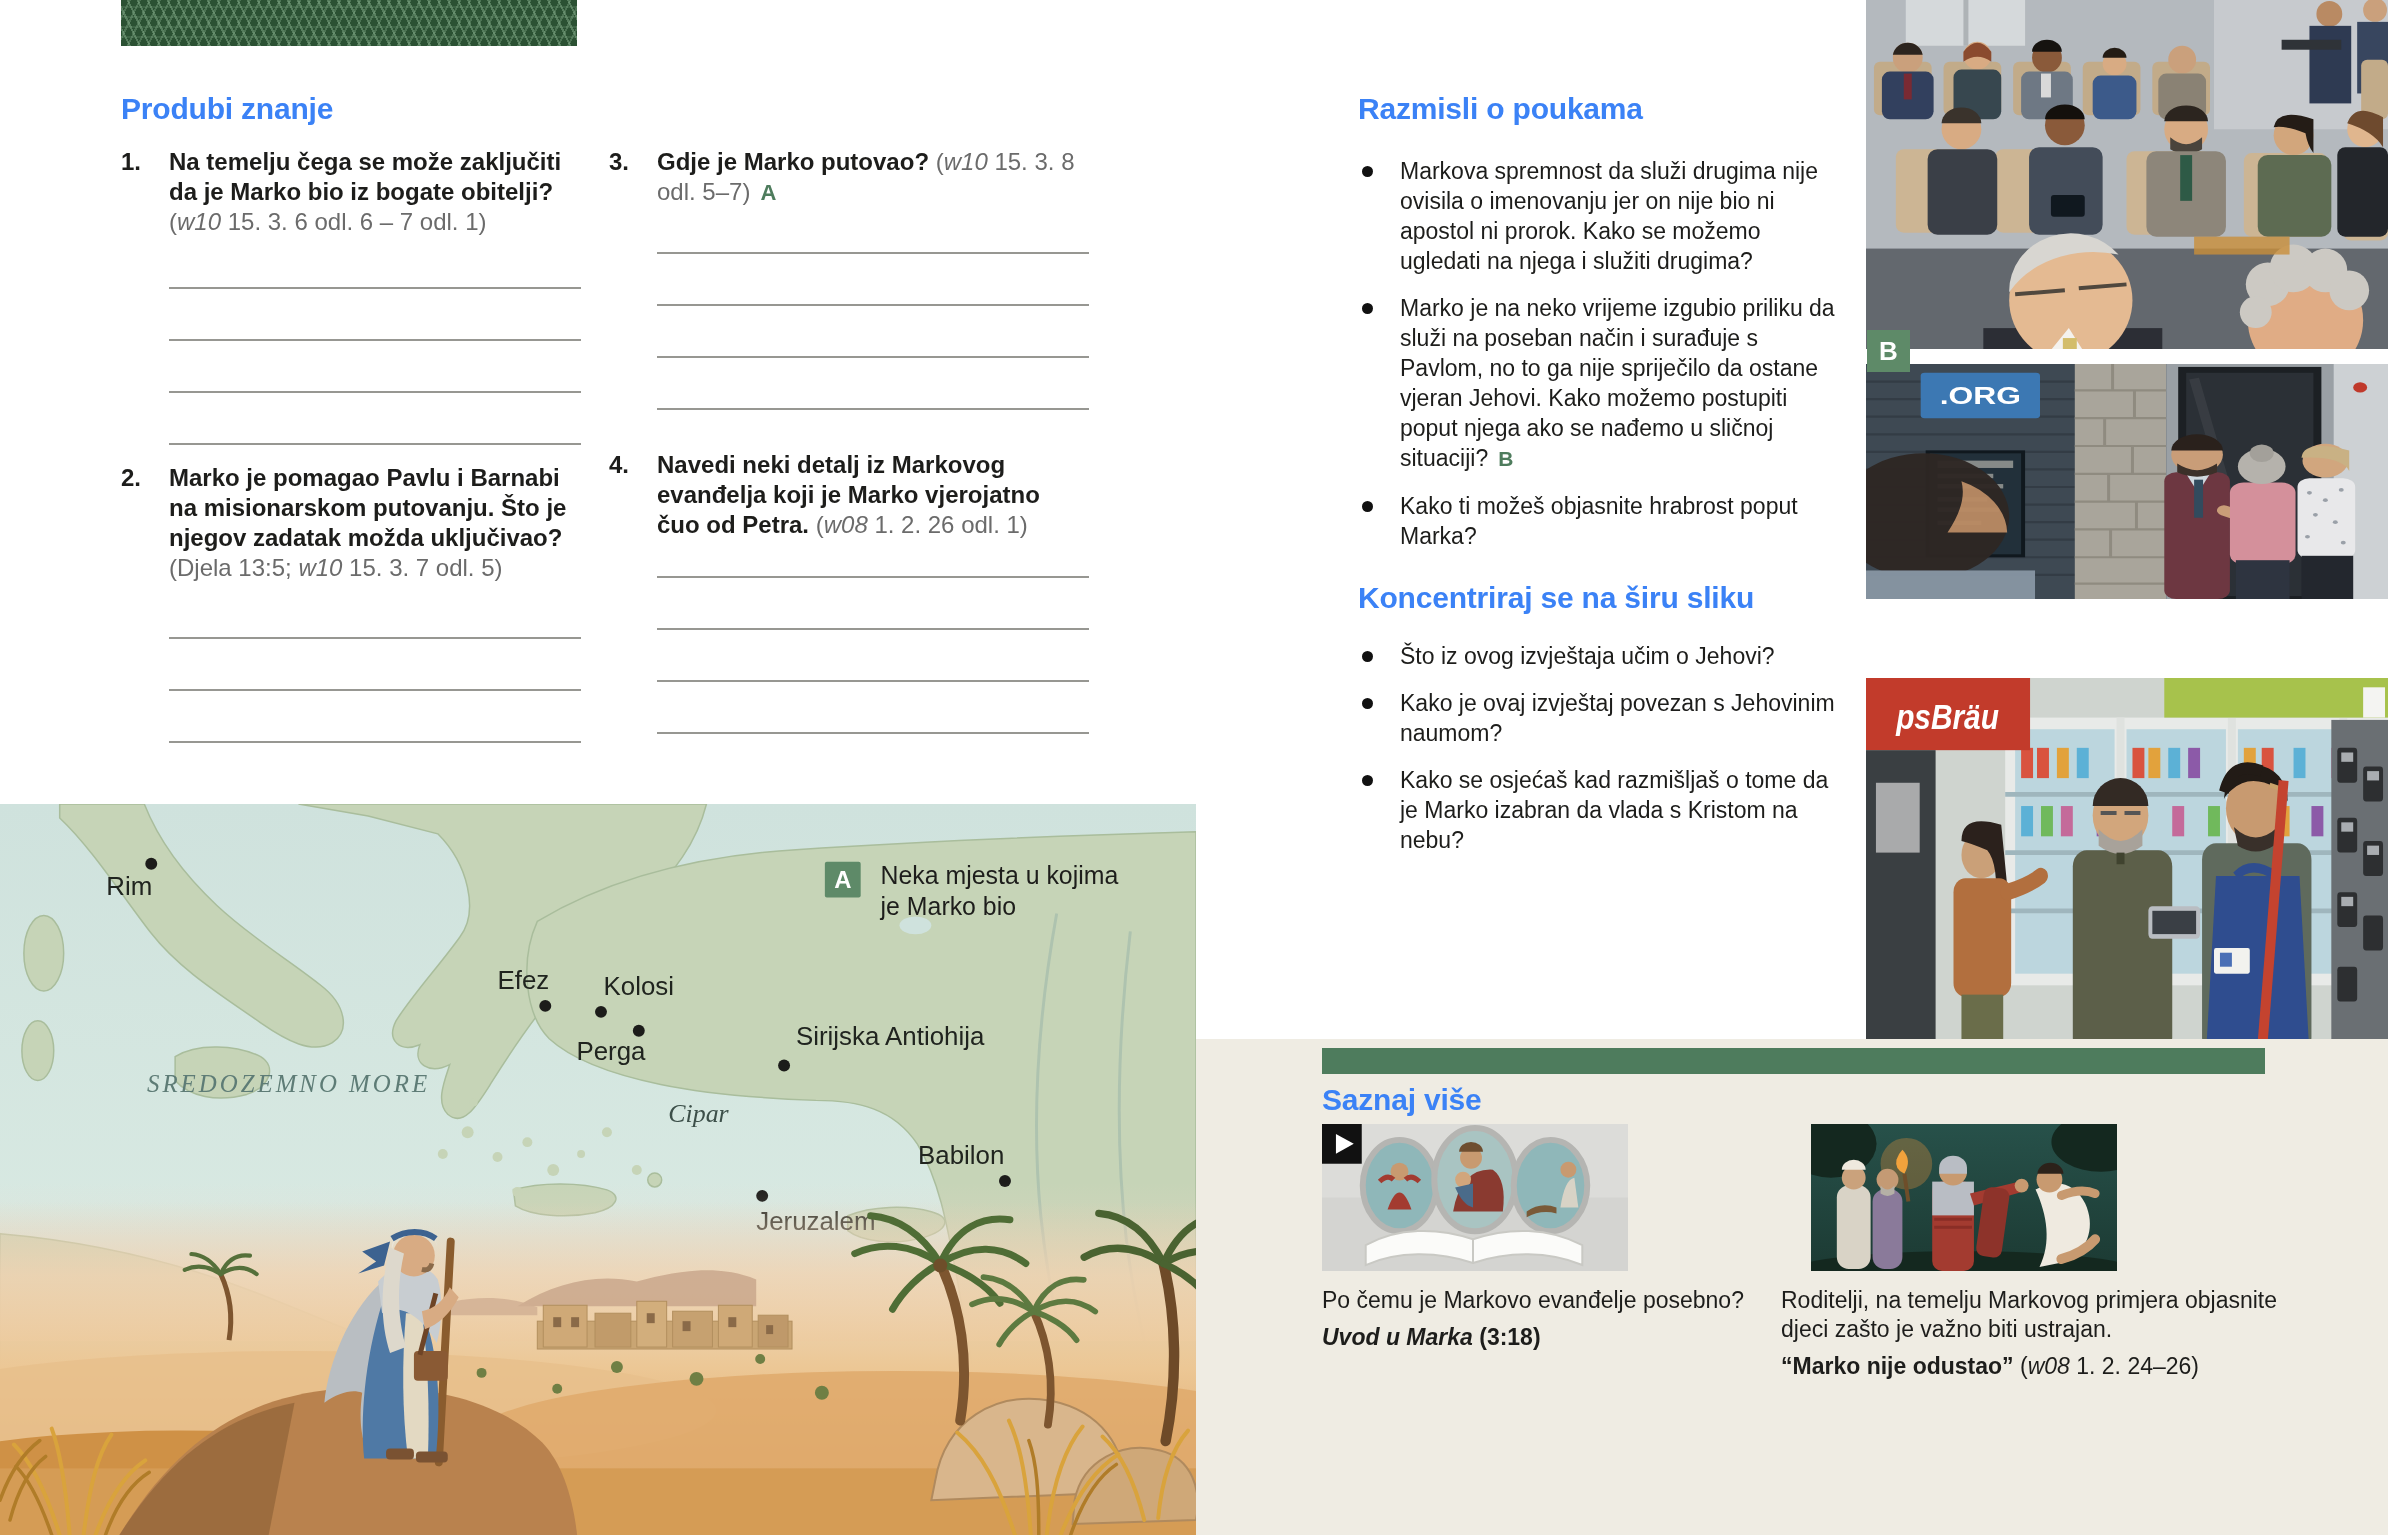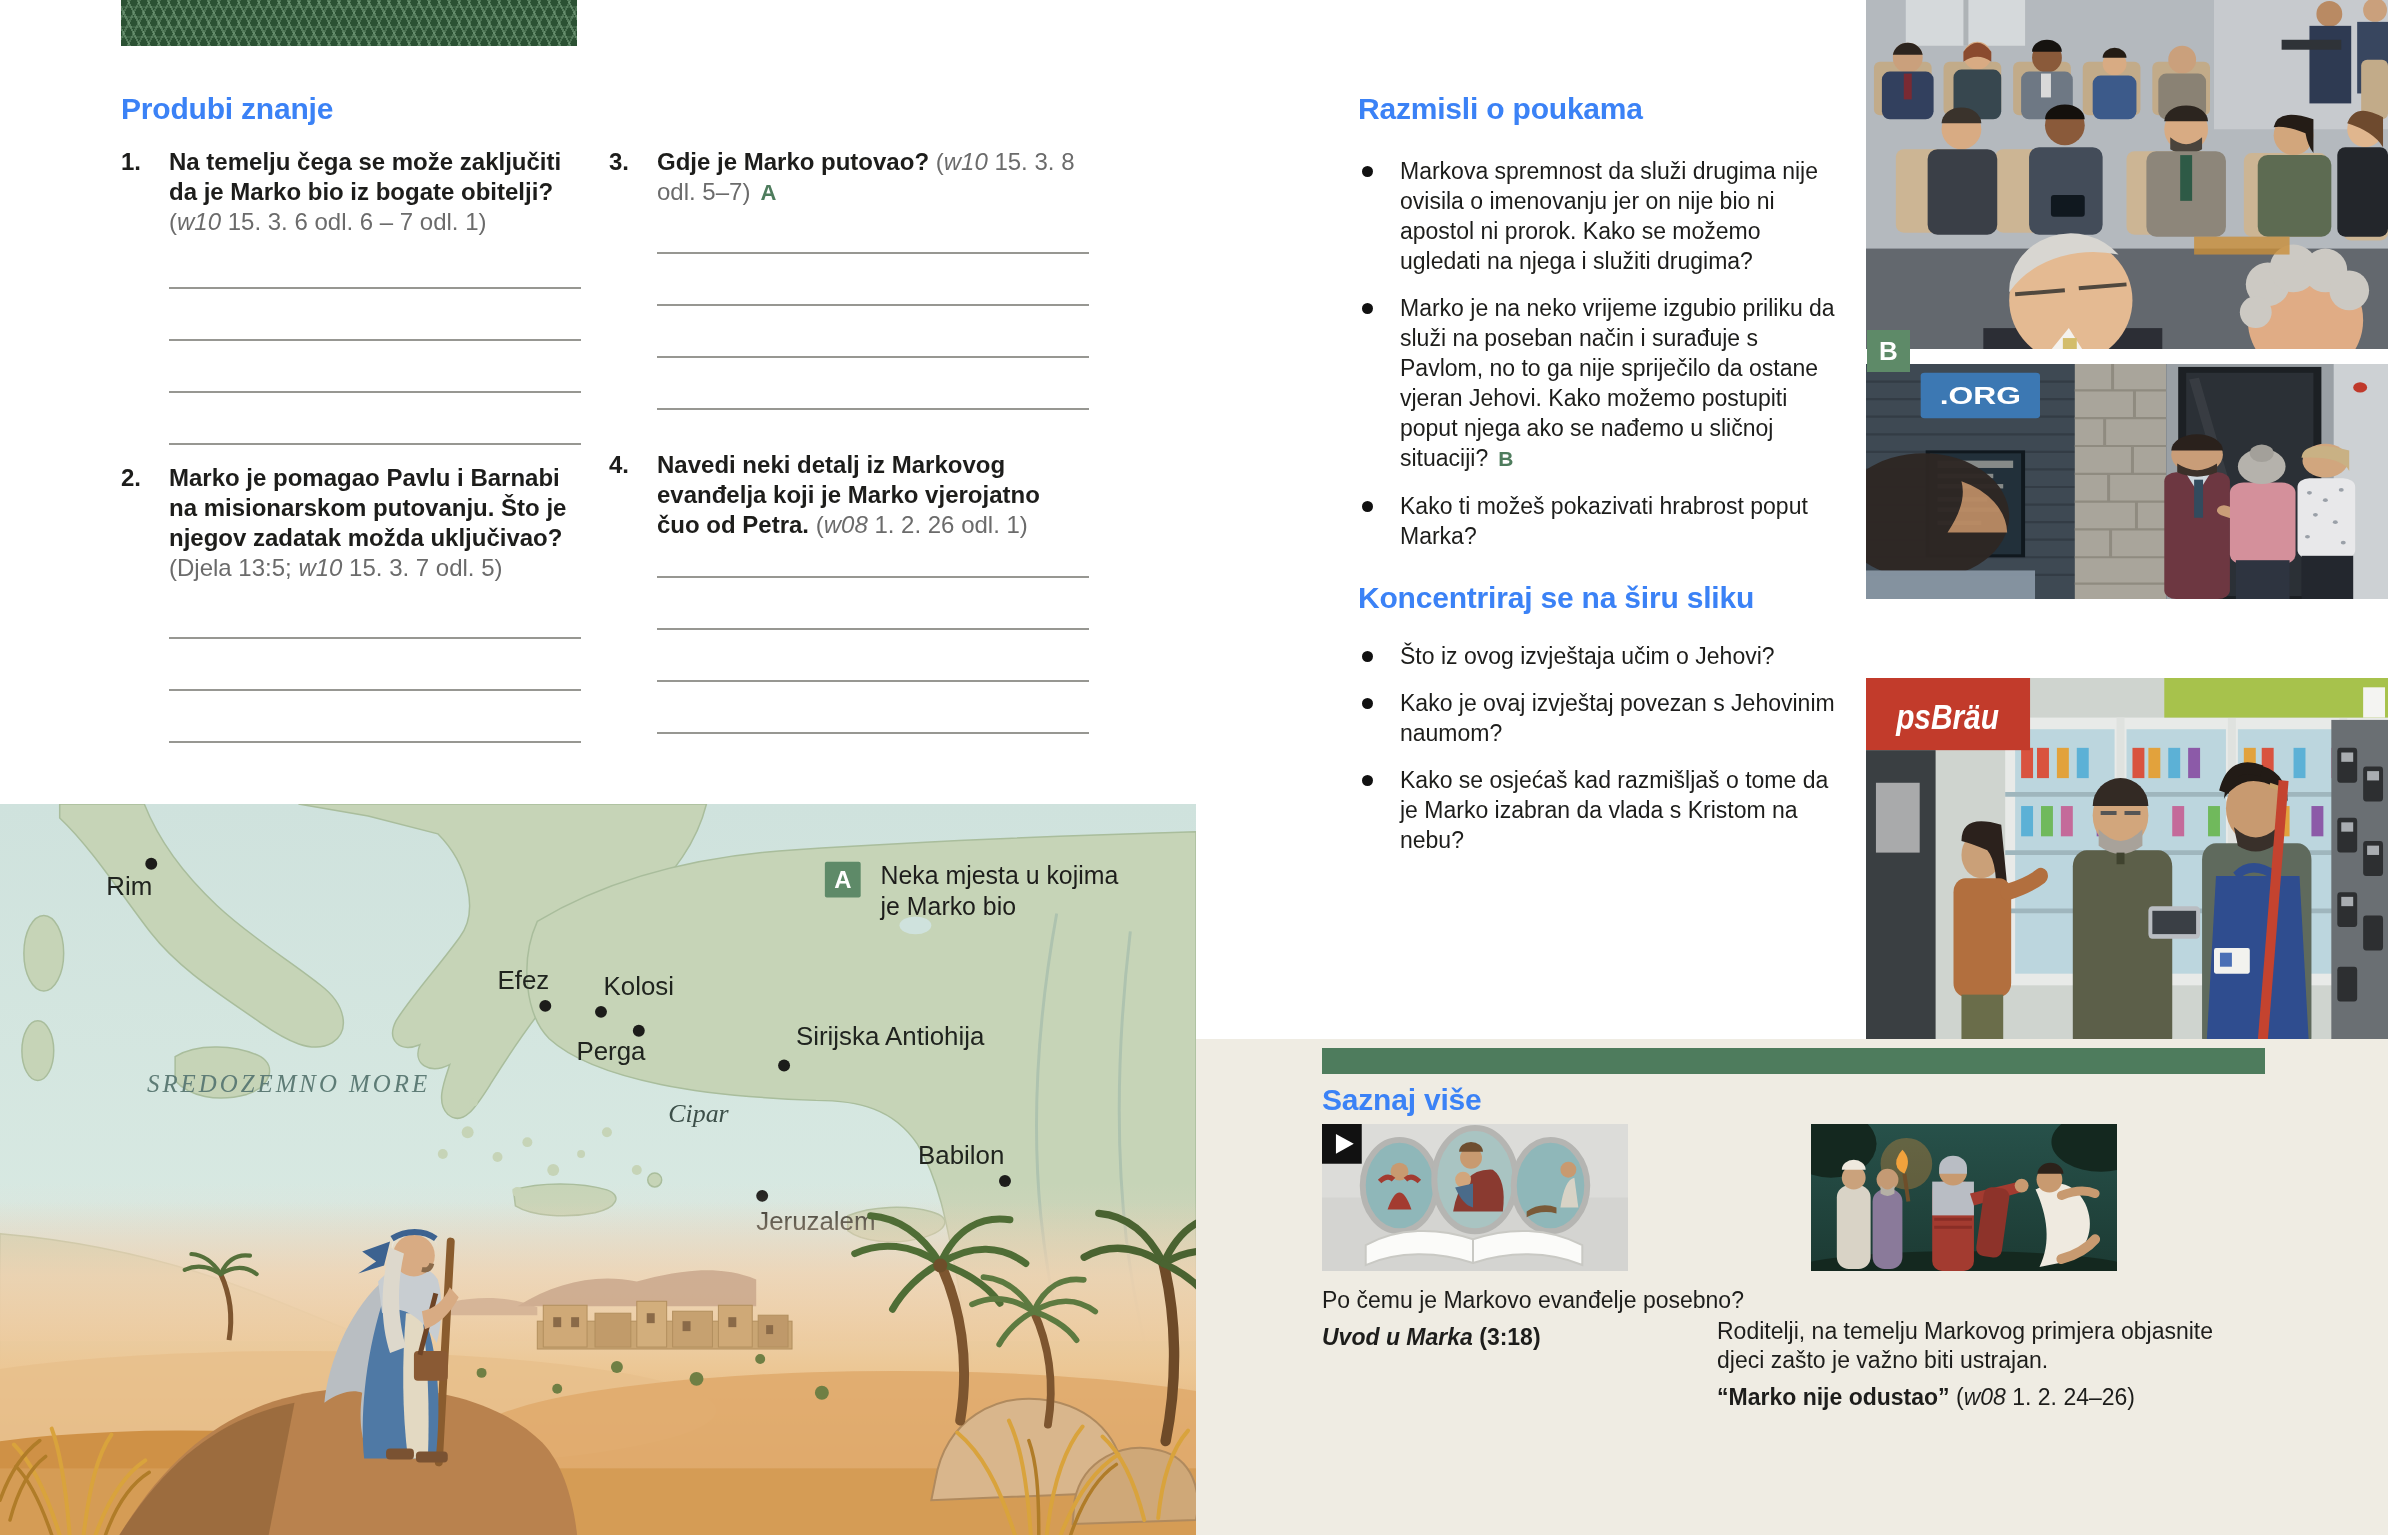--- a/index.html
+++ b/index.html
@@ -64,21 +64,21 @@
   
   #beige{left:1196px;top:1039px;width:1192px;height:497px;background:#efece3;}
   #greenbar{left:1322px;top:1048px;width:943px;height:26px;background:#4e7c5d;}
   #saznaj-title{left:1322px;top:1083px;}
   .thumb{width:306px;height:147px;overflow:hidden;}
   #thumb1{left:1322px;top:1124px;}
   #thumb2{left:1811px;top:1124px;}
   .thumb svg{display:block;width:100%;height:100%;}
   .caption{font-size:23px;line-height:29px;color:#1d1d1b;}
   #cap1{left:1322px;top:1286px;width:463px;}
-  #cap2{left:1717px;top:1286px;width:498px;margin-top:31px;}
+  #cap2{left:1781px;top:1286px;width:498px;}
   .cite{margin-top:9px;font-size:23px;}
   .cite .bi{font-weight:bold;font-style:italic;}
   .cite .b{font-weight:bold;}
   .cite .em{font-style:italic;}
 </style>
 </head>
 <body>
 
 <div id="banner" class="abs"></div>
 
@@ -133,21 +133,21 @@
         </div>
       </div>
     </div>
   </div>
 
 <div id="rightcol" class="abs">
   <h2 class="sec">Razmisli o poukama</h2>
   <ul class="blist" id="razmisli-list">
       <li>Markova spremnost da služi drugima nije ovisila o imenovanju jer on nije bio ni apostol ni prorok. Kako se možemo ugledati na njega i služiti drugima?</li>
       <li>Marko je na neko vrijeme izgubio priliku da služi na poseban način i surađuje s Pavlom, no to ga nije spriječilo da ostane vjeran Jehovi. Kako možemo postupiti poput njega ako se nađemo u sličnoj situaciji?<span class="qmarker">B</span></li>
-      <li>Kako ti možeš pokazivati hrabrost poput Marka?</li>
+      <li>Kako ti možeš objasnite hrabrost poput Marka?</li>
     </ul>
   <h2 class="sec second">Koncentriraj se na širu sliku</h2>
   <ul class="blist" id="koncentriraj-list">
       <li>Što iz ovog izvještaja učim o Jehovi?</li>
       <li>Kako je ovaj izvještaj povezan s Jehovinim naumom?</li>
       <li>Kako se osjećaš kad razmišljaš o tome da je Marko izabran da vlada s Kristom na nebu?</li>
     </ul>
 </div>
 
 <div id="photo1" class="photo abs">

